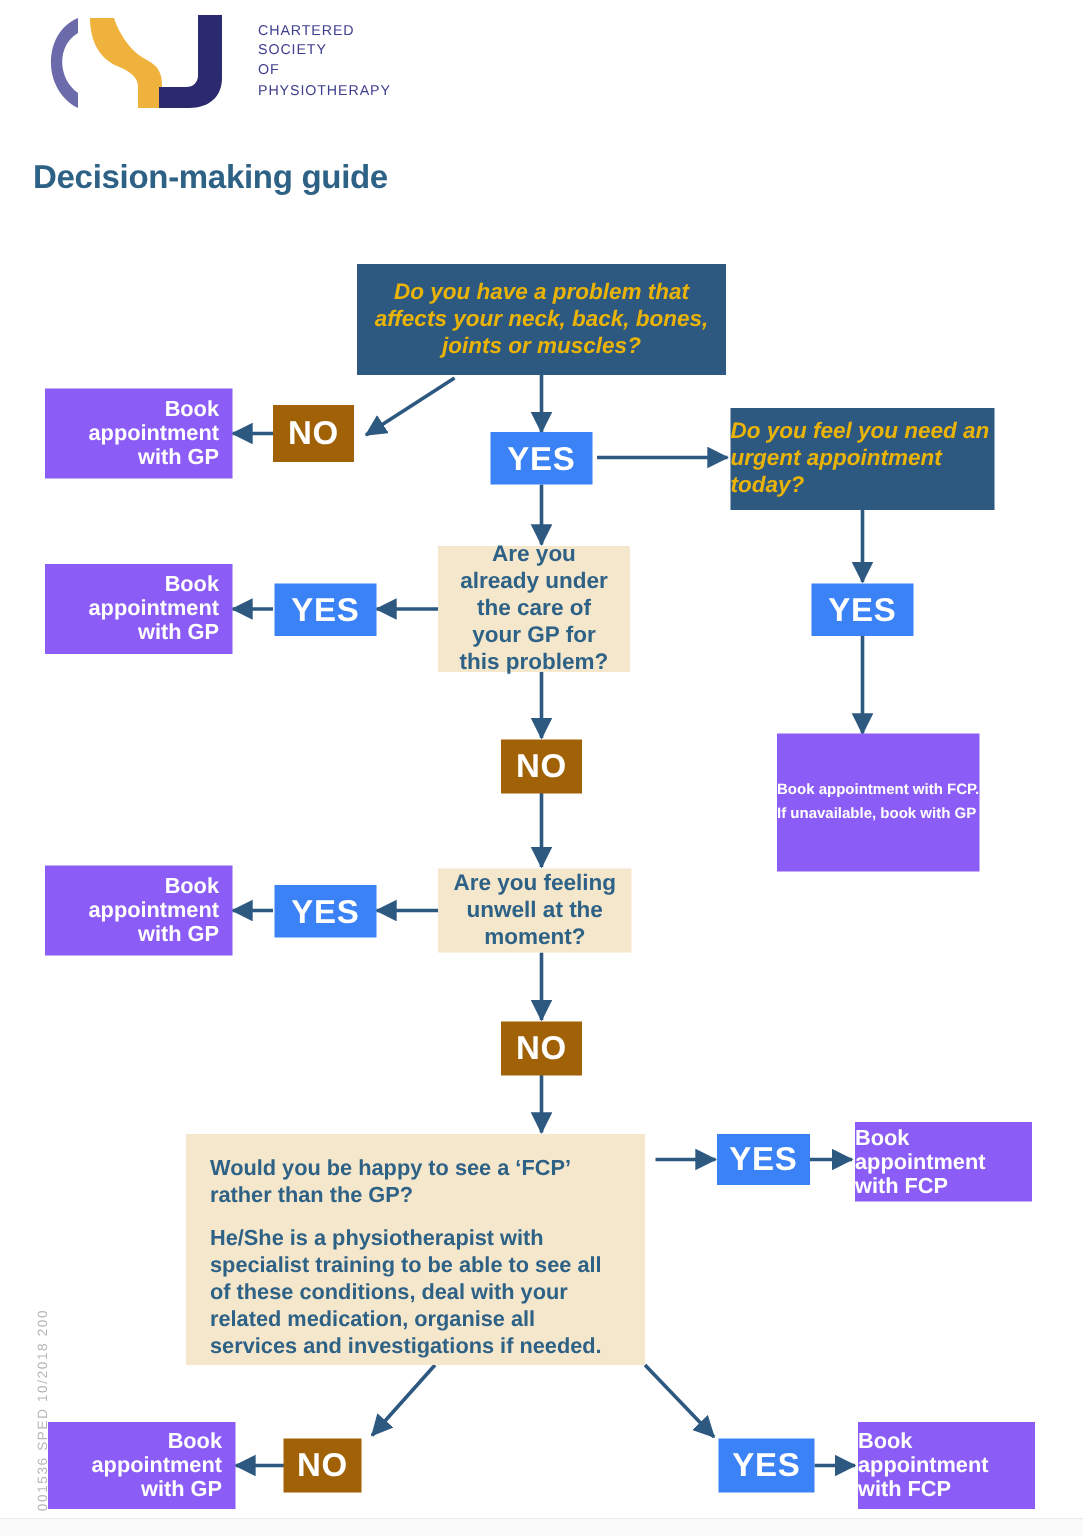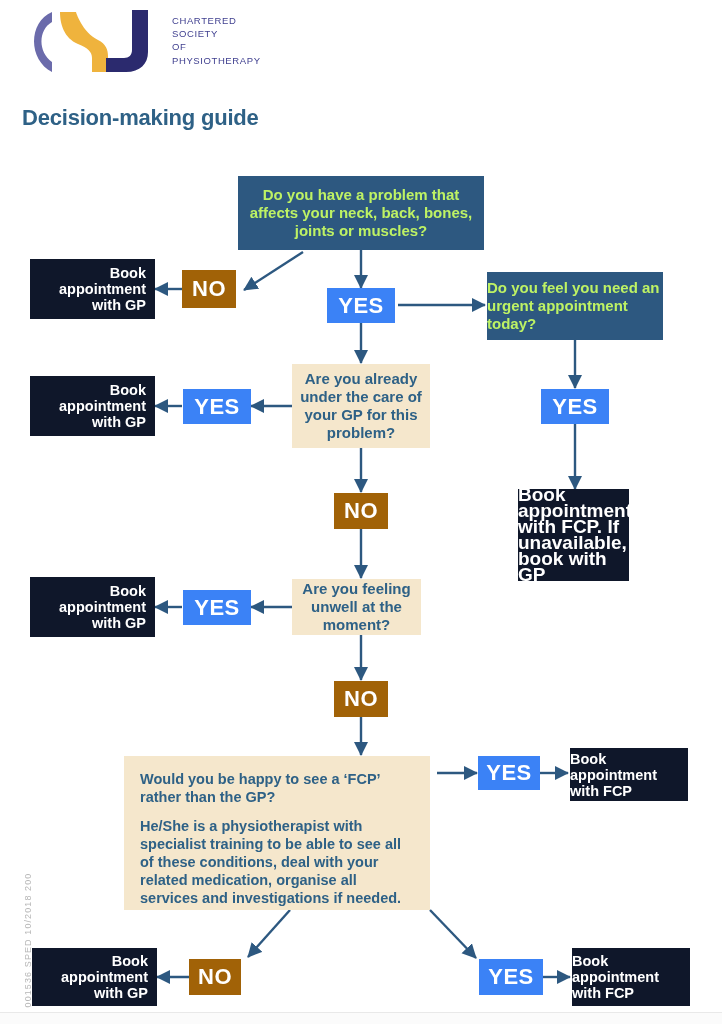--- a/index.html
+++ b/index.html
@@ -26,27 +26,27 @@
     position:absolute;left:22px;top:105px;width:660px;
     color:#2e6186;font-size:22px;line-height:26px;font-weight:bold;
     letter-spacing:-.2px;
   }
   .title .light{font-weight:400;color:#3b7196;}
 
   
   .node{position:absolute;box-sizing:border-box;}
 
   .dark{
-    background:#2d5880;color:#bef264;font-weight:bold;
+    background:#2d5880;color:#eab308;font-weight:bold;font-style:italic;
   }
   .cream{
     background:#f5e7cc;color:#2e6186;font-weight:bold;
   }
   .blue{
-    background:#0f172a;color:#ffffff;font-weight:bold;
+    background:#8b5cf6;color:#ffffff;font-weight:bold;
   }
   .green{
     background:#3b82f6;color:#ffffff;font-weight:bold;
     display:flex;align-items:center;justify-content:center;
     letter-spacing:.5px;
   }
   .red{
     background:#a16207;color:#ffffff;font-weight:bold;
     display:flex;align-items:center;justify-content:center;
     letter-spacing:.5px;
@@ -157,23 +157,23 @@
   <div class="node red" style="left:182px;top:270px;width:54px;height:38px;font-size:22px;">NO</div>
 
   <div class="node blue rgt pad-r" style="left:30px;top:259px;width:125px;height:60px;font-size:14.5px;line-height:16px;">Book appointment with GP</div>
 
   <div class="node green" style="left:327px;top:288px;width:68px;height:35px;font-size:22px;">YES</div>
 
   <div class="node dark lft pad-l" style="left:487px;top:272px;width:176px;height:68px;font-size:15px;line-height:18px;">Do you feel you need an urgent appointment today?</div>
 
   <div class="node green" style="left:541px;top:389px;width:68px;height:35px;font-size:22px;">YES</div>
 
-  <div class="node blue lft pad-l" style="left:518px;top:489px;width:111px;height:92px;font-size:19px;line-height:16px;">Book appointment with FCP. If unavailable, book with GP</div>
-
-  <div class="node cream ctr pad-c" style="left:292px;top:364px;width:138px;height:84px;font-size:15px;line-height:18px;">Are you already under the care of your GP for this problem?</div>
+  <div class="node blue lft pad-l" style="left:518px;top:489px;width:135px;height:92px;font-size:10px;line-height:16px;">Book appointment with FCP. If unavailable, book with GP</div>
+
+  <div class="node cream ctr pad-c" style="left:292px;top:364px;width:128px;height:84px;font-size:15px;line-height:18px;">Are you already under the care of your GP for this problem?</div>
 
   <div class="node green" style="left:183px;top:389px;width:68px;height:35px;font-size:22px;">YES</div>
 
   <div class="node blue rgt pad-r" style="left:30px;top:376px;width:125px;height:60px;font-size:14.5px;line-height:16px;">Book appointment with GP</div>
 
   <div class="node red" style="left:334px;top:493px;width:54px;height:36px;font-size:22px;">NO</div>
 
   <div class="node cream ctr pad-c" style="left:292px;top:579px;width:129px;height:56px;font-size:15px;line-height:18px;">Are you feeling unwell at the moment?</div>
 
   <div class="node green" style="left:183px;top:590px;width:68px;height:35px;font-size:22px;">YES</div>

